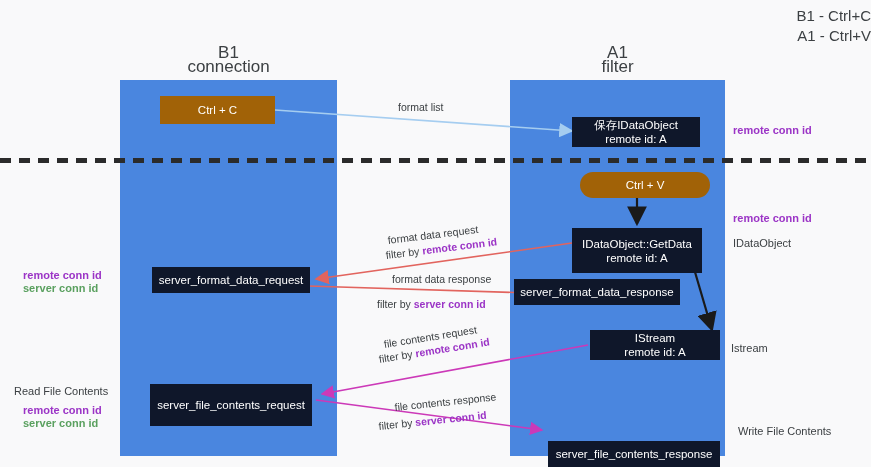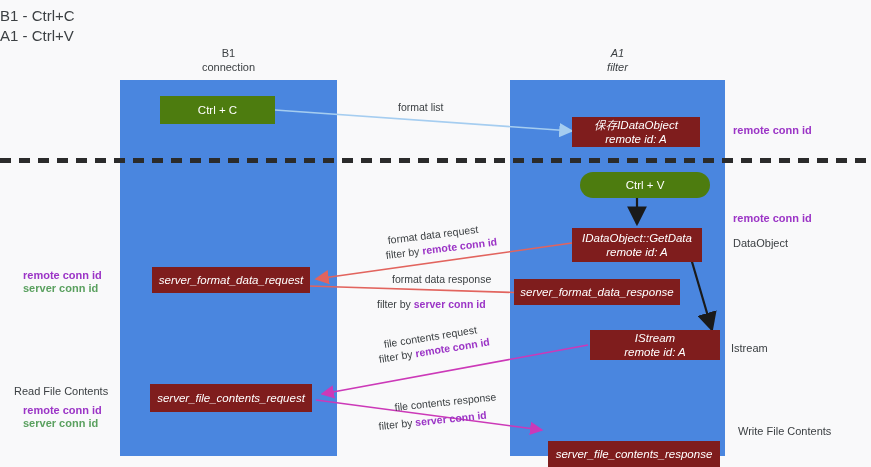--- a/index.html
+++ b/index.html
@@ -10,26 +10,26 @@
     font-family:"Liberation Sans","DejaVu Sans",sans-serif;
     color:#3c4043;
     overflow:hidden;
     position:relative;
   }
   #stage{position:absolute;left:0;top:0;width:871px;height:467px;}
 
   
   .title{
     position:absolute;left:0;top:6px;width:871px;
-    text-align:left;font-size:15px;line-height:20px;color:#3c4043;
+    text-align:right;font-size:15px;line-height:20px;color:#3c4043;
   }
 
   
   .col-head{
-    position:absolute;text-align:center;font-size:11px;line-height:14px;color:#3c4043;
+    position:absolute;text-align:center;font-size:17px;line-height:14px;color:#3c4043;
   }
 
   
   .lane{position:absolute;background:#4a86df;}
 
   
   svg.edges{position:absolute;left:0;top:0;width:871px;height:467px;overflow:visible;}
 
   
   .divider{
@@ -41,22 +41,22 @@
   .node{
     position:absolute;
     display:flex;align-items:center;justify-content:center;
     text-align:center;
     color:#ffffff;
     font-size:11.5px;line-height:14px;
     box-sizing:border-box;
     padding:2px 6px;
     white-space:pre-line;
   }
-  .node.green{background:#4d7c0f;}
-  .node.orange{background:#7f1d1d;font-style:italic;}
+  .node.green{background:#a16207;}
+  .node.orange{background:#0f172a;}
 
   
   .lbl{
     position:absolute;font-size:11px;line-height:14px;color:#3c4043;
     white-space:nowrap;
   }
   .lbl.purple{color:#9b34c6;font-weight:bold;}
   .lbl.green{color:#5aa05f;font-weight:bold;}
   .rot{transform-origin:left top;}
   .edge-lbl{
@@ -71,21 +71,21 @@
 
   <div class="title">
     <div>B1 - Ctrl+C</div>
     <div>A1 - Ctrl+V</div>
   </div>
 
   <div class="col-head" style="left:120px;top:46px;width:217px;">
     <div>B1</div>
     <div>connection</div>
   </div>
-  <div class="col-head" style="left:510px;top:46px;width:215px;font-style:italic;">
+  <div class="col-head" style="left:510px;top:46px;width:215px;">
     <div>A1</div>
     <div>filter</div>
   </div>
 
   <div class="lane" style="left:120px;top:80px;width:217px;height:376px;"></div>
   <div class="lane" style="left:510px;top:80px;width:215px;height:376px;"></div>
 
   <svg class="edges" viewBox="0 0 871 467">
     <defs>
       <marker id="ah-blue" markerWidth="9" markerHeight="9" refX="8" refY="4.5" orient="auto">
@@ -119,31 +119,31 @@
 
   <div class="divider"></div>
 
   <div class="node green" style="left:160px;top:96px;width:115px;height:28px;">Ctrl + C</div>
 
   <div class="node orange" style="left:572px;top:117px;width:128px;height:30px;">保存IDataObject
 remote id: A</div>
 
   <div class="node green" style="left:580px;top:172px;width:130px;height:26px;border-radius:13px;">Ctrl + V</div>
 
-  <div class="node orange" style="left:572px;top:228px;width:130px;height:34px;">IDataObject::GetData
+  <div class="node orange" style="left:572px;top:228px;width:130px;height:45px;">IDataObject::GetData
 remote id: A</div>
 
   <div class="node orange" style="left:152px;top:267px;width:158px;height:26px;">server_format_data_request</div>
 
   <div class="node orange" style="left:514px;top:279px;width:166px;height:26px;">server_format_data_response</div>
 
   <div class="node orange" style="left:590px;top:330px;width:130px;height:30px;">IStream
 remote id: A</div>
 
-  <div class="node orange" style="left:150px;top:384px;width:162px;height:28px;">server_file_contents_request</div>
+  <div class="node orange" style="left:150px;top:384px;width:162px;height:42px;">server_file_contents_request</div>
 
   <div class="node orange" style="left:548px;top:417px;width:172px;height:26px;margin-top:24px;">server_file_contents_response</div>
 
   <div class="edge-lbl" style="left:398px;top:101px;">format list</div>
 
   <div class="edge-lbl rot" style="left:387px;top:234px;transform:rotate(-7deg);">
     <div>format data request</div>
   </div>
   <div class="edge-lbl rot" style="left:385px;top:249px;transform:rotate(-7deg);">
     <span>filter by </span><b>remote conn id</b>
@@ -166,17 +166,17 @@
 
   <div class="lbl purple" style="left:23px;top:268px;">remote conn id</div>
   <div class="lbl green" style="left:23px;top:281px;">server conn id</div>
 
   <div class="lbl" style="left:14px;top:384px;">Read File Contents</div>
   <div class="lbl purple" style="left:23px;top:403px;">remote conn id</div>
   <div class="lbl green" style="left:23px;top:416px;">server conn id</div>
 
   <div class="lbl purple" style="left:733px;top:123px;">remote conn id</div>
   <div class="lbl purple" style="left:733px;top:211px;">remote conn id</div>
-  <div class="lbl" style="left:733px;top:236px;">DataObject</div>
+  <div class="lbl" style="left:733px;top:236px;">IDataObject</div>
   <div class="lbl" style="left:731px;top:341px;">Istream</div>
   <div class="lbl" style="left:738px;top:424px;">Write File Contents</div>
 
 </div>
 
 </body></html>

